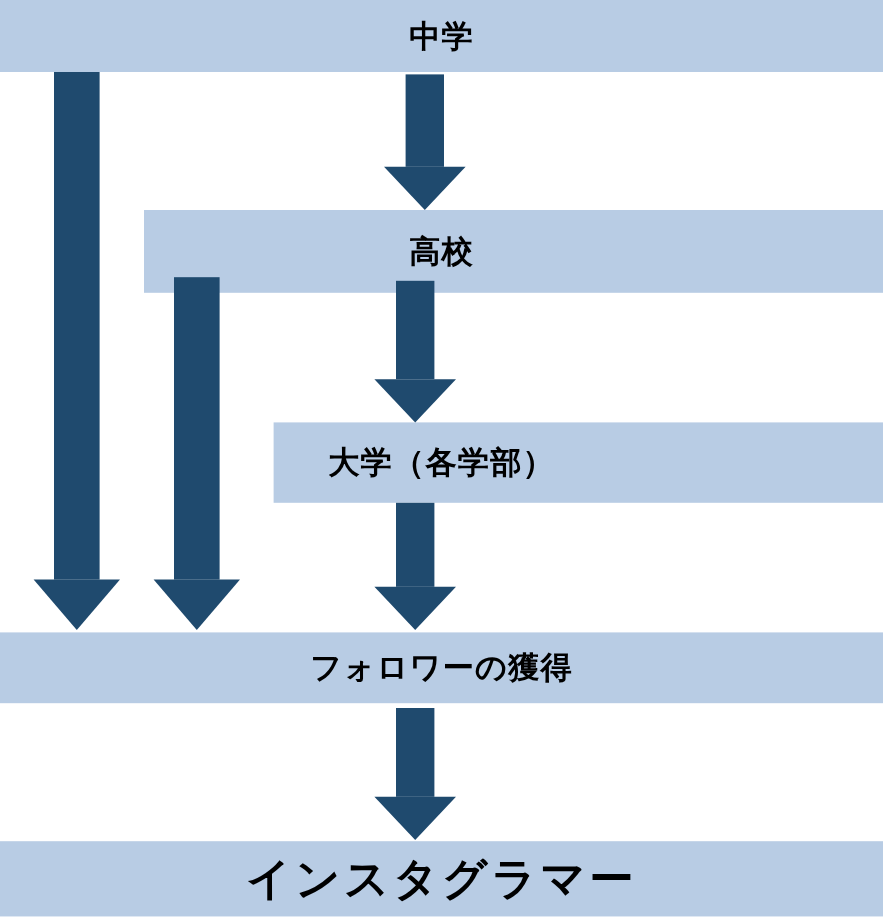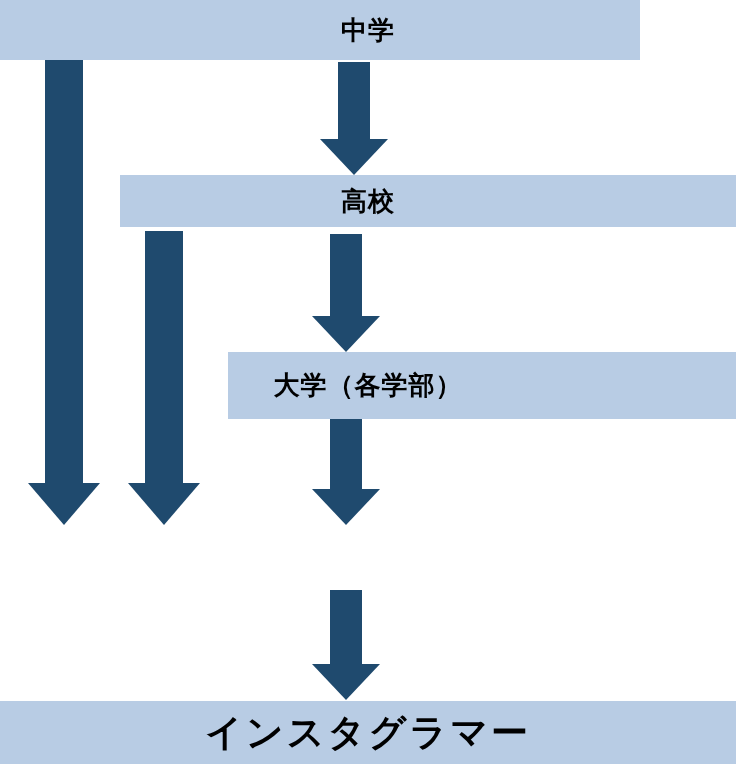--- a/index.html
+++ b/index.html
@@ -61,38 +61,43 @@
     border-left-width: 36px;
     border-right-width: 36px;
     border-top-width: 42px;
   }
 </style>
 </head>
 <body>
 
 <div class="canvas">
 
-  <div class="bar" style="left:0; top:0; width:640px; height:60px;">
+  <div class="bar" style="left:0; top:0; width:736px; height:60px;">
     <div class="label-wrap" style="left:0; width:736px;">
       <span class="label">中学</span>
     </div>
   </div>
 
-  <div class="bar" style="left:120px; top:175px; width:616px; height:52px;text-align:center;">
+  <div class="bar" style="left:120px; top:175px; width:616px; height:69px;text-align:center;">
     <div class="label-wrap" style="left:-120px; width:736px;">
       <span class="label">高校</span>
     </div>
   </div>
 
   <div class="bar" style="left:228px; top:352px; width:508px; height:67px;">
     <div class="label-wrap" style="left:-228px; width:736px;">
       <span class="label">大学（各学部）</span>
     </div>
   </div>
 
+  <div class="bar" style="left:0; top:527px; width:736px; height:59px;">
+    <div class="label-wrap" style="left:0; width:736px;">
+      <span class="label">フォロワーの獲得</span>
+    </div>
+  </div>
 
   <div class="bar final" style="left:0; top:701px; width:736px; height:63px;">
     <div class="label-wrap" style="left:0; width:736px;">
       <span class="label">インスタグラマー</span>
     </div>
   </div>
 
   <div class="arrow long" style="left:28px; top:60px; width:72px; height:465px;">
     <div class="shaft"></div>
     <div class="head"></div>

